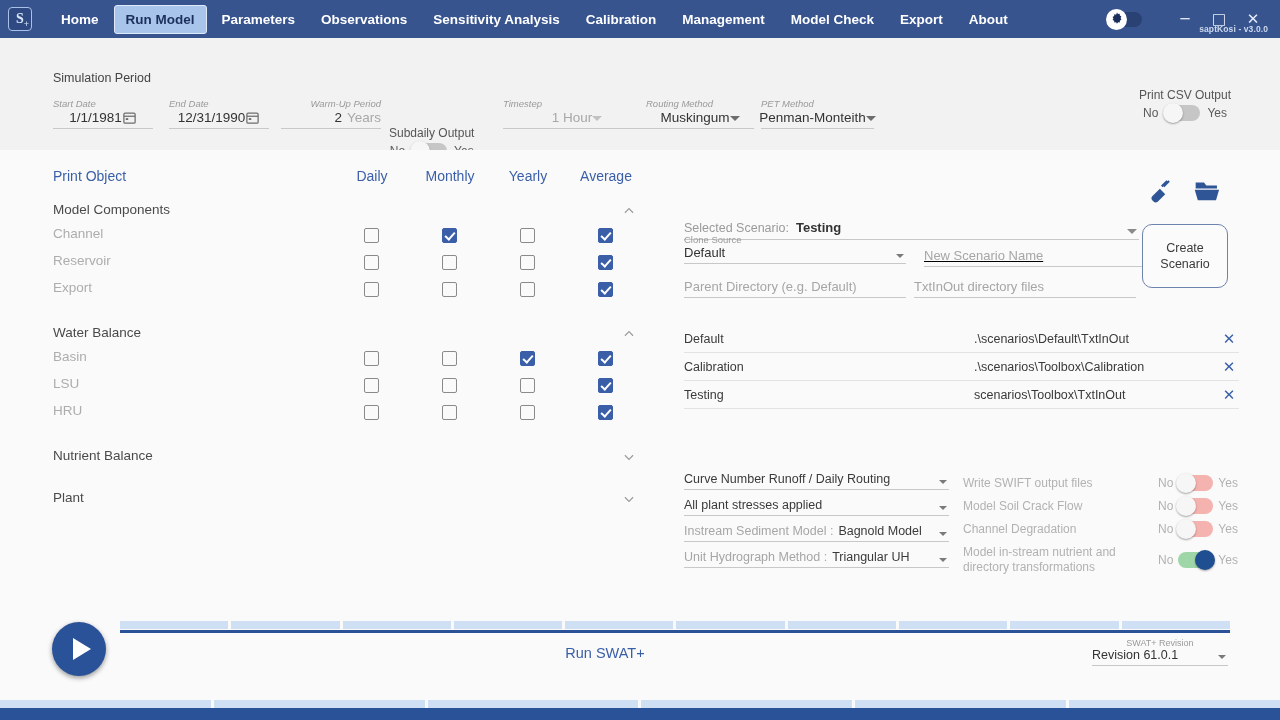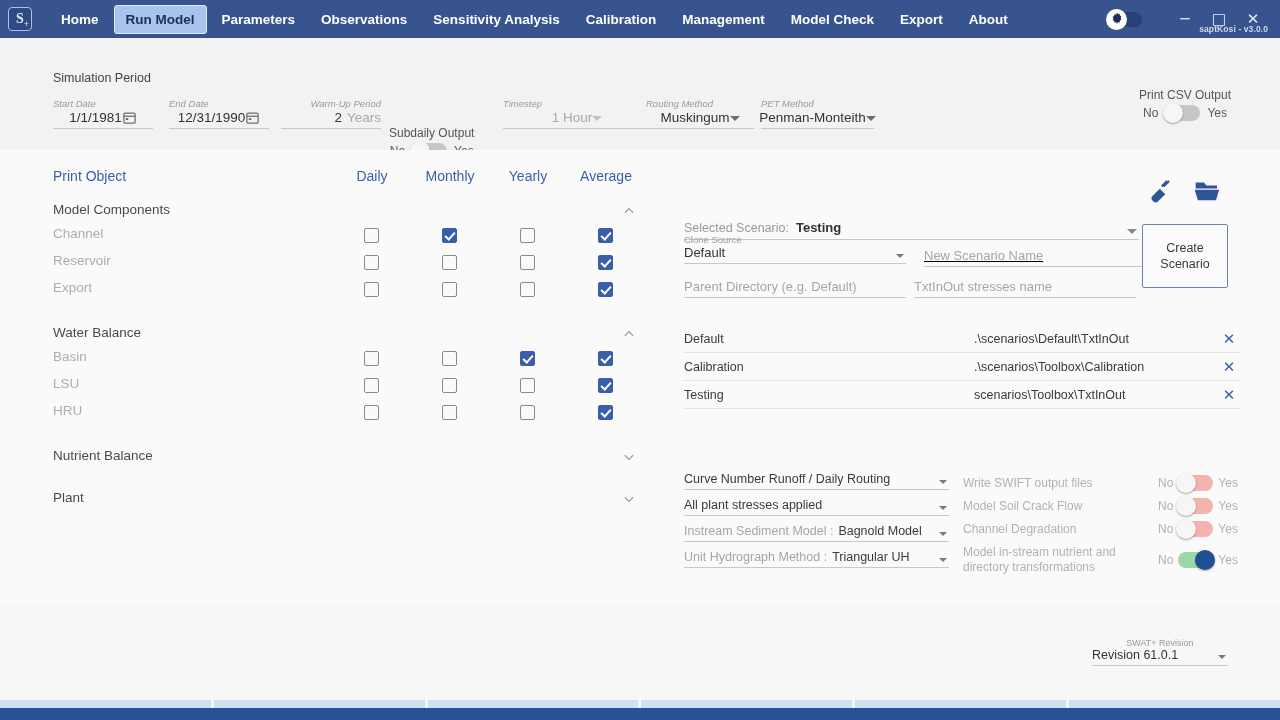--- a/index.html
+++ b/index.html
@@ -86,21 +86,21 @@
   
   .scen { position: absolute; left: 660px; top: 150px; width: 620px; height: 455px; background: #fafafa; }
   .sel-scn { position: absolute; left: 24px; top: 38px; width: 455px; }
   .sel-scn .line { display: flex; align-items: baseline; border-bottom: 1px solid #c8c8c8; padding-bottom: 4px; }
   .sel-scn .lab { font-size: 12.5px; color: #9a9a9a; margin-right: 7px; margin-top: 33px; }
   .sel-scn .val { font-size: 13px; color: #333; font-weight: bold; }
   .sel-caret { position: absolute; right: 2px; bottom: 6px; width: 0; height: 0; border-left: 5px solid transparent; border-right: 5px solid transparent; border-top: 5px solid #8a8a8a; }
   .icobtn { position: absolute; cursor: pointer; }
   .createbtn {
     position: absolute; left: 482px; top: 74px; width: 86px; height: 64px;
-    border: 1px solid #6d82ad; background: #fbfbfb; border-radius: 2px;
+    border: 1px solid #6d82ad; background: #fbfbfb; border-radius: 10px;
     display: flex; align-items: center; justify-content: center; text-align: center;
     font-size: 12.5px; color: #3a3a3a; line-height: 1.3; cursor: pointer;
   }
   .infield { position: absolute; border-bottom: 1px solid #c8c8c8; padding-bottom: 3px; }
   .infield .ilab { font-size: 9.5px; color: #9a9a9a; }
   .infield .ival { font-size: 13px; color: #333; }
   .infield .iph { font-size: 13px; color: #a6a6a6; }
   .infield .icaret { position: absolute; right: 2px; bottom: 5px; width: 0; height: 0; border-left: 4px solid transparent; border-right: 4px solid transparent; border-top: 4px solid #7a7a7a; }
 
   .scnrow { position: absolute; left: 24px; width: 555px; height: 28px; border-bottom: 1px solid #e3e3e3; display: flex; align-items: center; }
@@ -350,21 +350,21 @@
 
     <div class="infield" style="left:264px;top:98px;width:222px;text-decoration:underline;">
       <div class="iph">New Scenario Name</div>
     </div>
 
     <div class="infield" style="left:24px;top:129px;width:222px;">
       <div class="iph">Parent Directory (e.g. Default)</div>
     </div>
 
     <div class="infield" style="left:254px;top:129px;width:222px;">
-      <div class="iph">TxtInOut stresses name</div>
+      <div class="iph">TxtInOut directory files</div>
     </div>
 
     <div class="createbtn">
       <span>
         <span>Create</span><br>
         <span>Scenario</span>
       </span>
     </div>
 
     <div id="scnlist">
@@ -434,20 +434,39 @@
           <span class="lbl">Model in-stream nutrient and directory transformations</span>
           <span class="nl">No</span>
           <div class="switch on">
             <div class="kn"></div>
           </div>
           <span class="nl">Yes</span>
         </div>
       </div>
   </div>
 
+  <div class="bottom">
+    <div class="playbtn">
+      <div class="tri"></div>
+    </div>
+    <div class="progbar">
+      <div class="seg"></div>
+        <div class="seg"></div>
+        <div class="seg"></div>
+      <div class="seg"></div>
+        <div class="seg"></div>
+        <div class="seg"></div>
+      <div class="seg"></div>
+        <div class="seg"></div>
+        <div class="seg"></div>
+        <div class="seg"></div>
+    </div>
+    <div class="progline"></div>
+    <div class="runlbl">Run SWAT+</div>
+  </div>
 
   <div class="revsel">
     <div class="rl">SWAT+ Revision</div>
     <div class="rv">Revision 61.0.1</div>
     <span class="rc"></span>
   </div>
 
   <div class="footseg">
     <div class="fs"></div>
       <div class="fs"></div>

